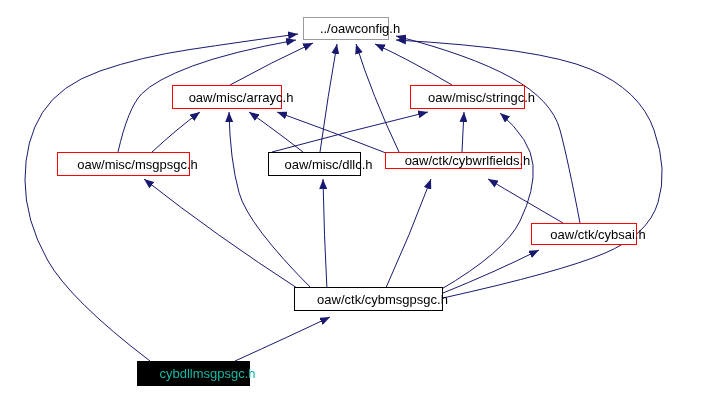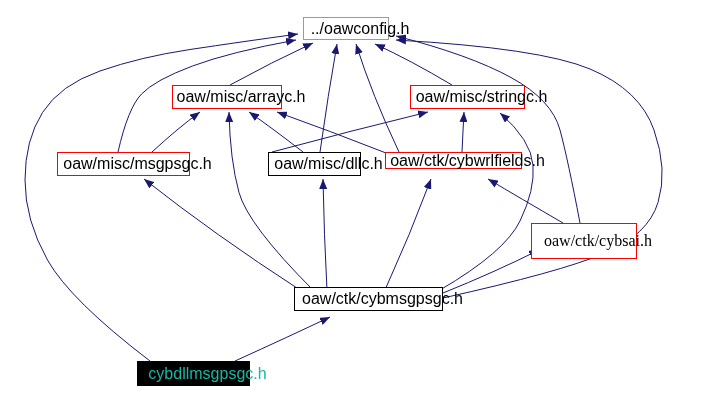--- a/index.html
+++ b/index.html
@@ -4,21 +4,21 @@
 <style>
   html,body{margin:0;padding:0;background:#ffffff;}
   .canvas{
     position:relative;width:704px;height:401px;background:#ffffff;
     font-family:"Liberation Sans",sans-serif;overflow:hidden;
   }
   svg.edge-layer{position:absolute;left:0;top:0;width:704px;height:401px;}
   .node{
     position:absolute;display:flex;align-items:center;justify-content:center;
     background:#ffffff;border:1px solid #000000;color:#000000;
-    font-size:16px;line-height:1;white-space:nowrap;box-sizing:border-box;padding-left:28px;
+    font-size:13px;line-height:1;white-space:nowrap;box-sizing:border-box;padding-left:28px;
   }
   .node.red{border-color:#ff0000;}
   .node.gray{border-color:#9a9aa0;}
   .node.filled{background:#000000;color:#14b8a6;border-color:#000000;}
 </style>
 </head>
 <body>
 
 <div class="canvas">
   <svg class="edge-layer" viewBox="0 0 704 401" xmlns="http://www.w3.org/2000/svg">
@@ -51,17 +51,17 @@
         <path d="M563,223 Q520,198 488,179" fill="none" stroke="#191970" stroke-width="1" marker-end="url(#arrowhead)"></path>
       </g>
   </svg>
   <div id="nodes-layer">
       <div class="node gray" style="left: 303px; top: 17px; width: 86px; height: 23px;">../oawconfig.h</div>
       <div class="node red" style="left: 172px; top: 85px; width: 110px; height: 24px;">oaw/misc/arrayc.h</div>
       <div class="node red" style="left: 410px; top: 85px; width: 115px; height: 24px;">oaw/misc/stringc.h</div>
       <div class="node red" style="left: 57px; top: 152px; width: 133px; height: 24px;">oaw/misc/msgpsgc.h</div>
       <div class="node black" style="left: 268px; top: 152px; width: 93px; height: 24px;">oaw/misc/dllc.h</div>
       <div class="node red" style="left: 385px; top: 152px; width: 137px; height: 17px;">oaw/ctk/cybwrlfields.h</div>
-      <div class="node red" style="left: 531px; top: 223px; width: 106px; height: 36px; font-family: Liberation Serif, serif;">oaw/ctk/cybsai.h</div>
+      <div class="node red" style="left: 531px; top: 223px; width: 106px; height: 22px;">oaw/ctk/cybsai.h</div>
       <div class="node black" style="left: 294px; top: 287px; width: 149px; height: 24px;">oaw/ctk/cybmsgpsgc.h</div>
       <div class="node filled" style="left: 137px; top: 361px; width: 113px; height: 25px;">cybdllmsgpsgc.h</div>
     </div>
 </div>
 
 </body></html>

